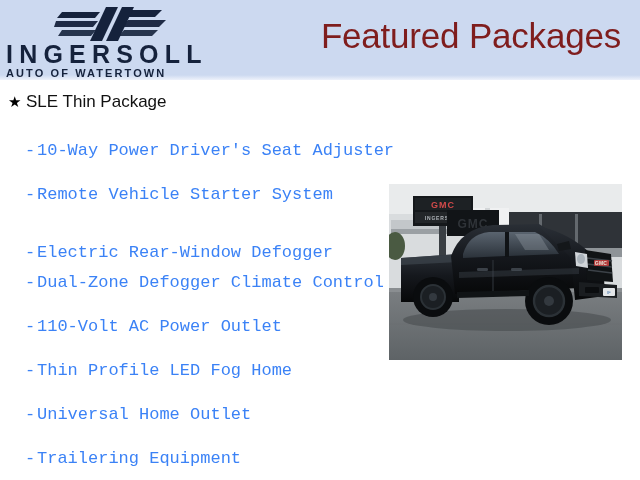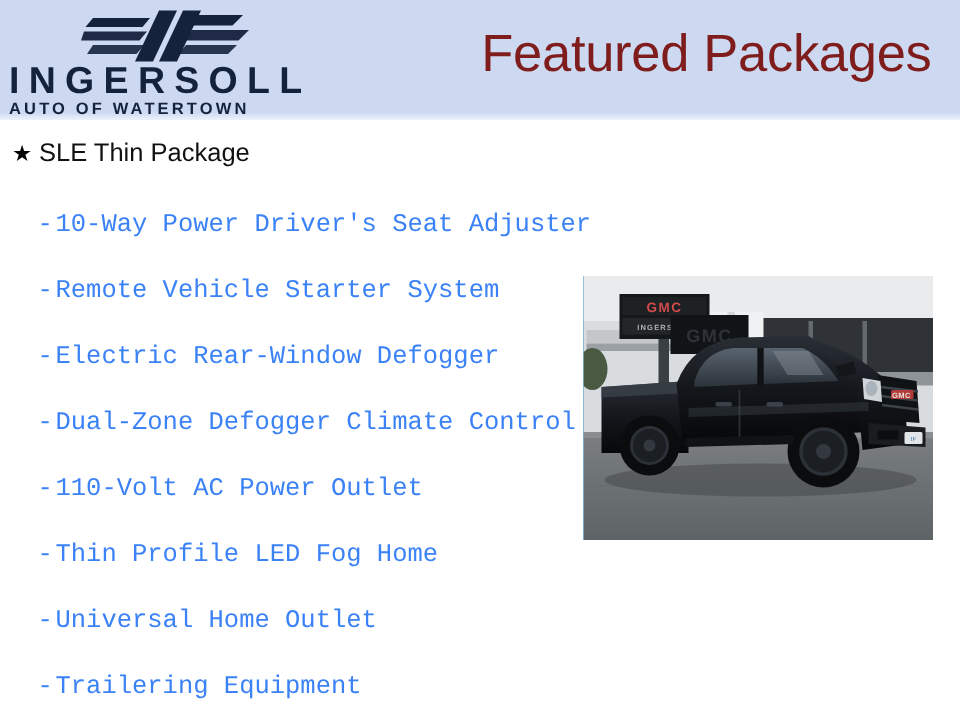--- a/index.html
+++ b/index.html
@@ -121,21 +121,21 @@
     </div>
 
     <div class="feature-item" style="top:62px">
       <span class="dash">-</span><span>10-Way Power Driver's Seat Adjuster</span>
     </div>
 
     <div class="feature-item" style="top:106px">
       <span class="dash">-</span><span>Remote Vehicle Starter System</span>
     </div>
 
-    <div class="feature-item" style="top:150px">
+    <div class="feature-item" style="top:164px">
       <span class="dash">-</span><span>Electric Rear-Window Defogger</span>
     </div>
 
     <div class="feature-item" style="top:194px">
       <span class="dash">-</span><span>Dual-Zone Defogger Climate Control</span>
     </div>
 
     <div class="feature-item" style="top:238px">
       <span class="dash">-</span><span>110-Volt AC Power Outlet</span>
     </div>

